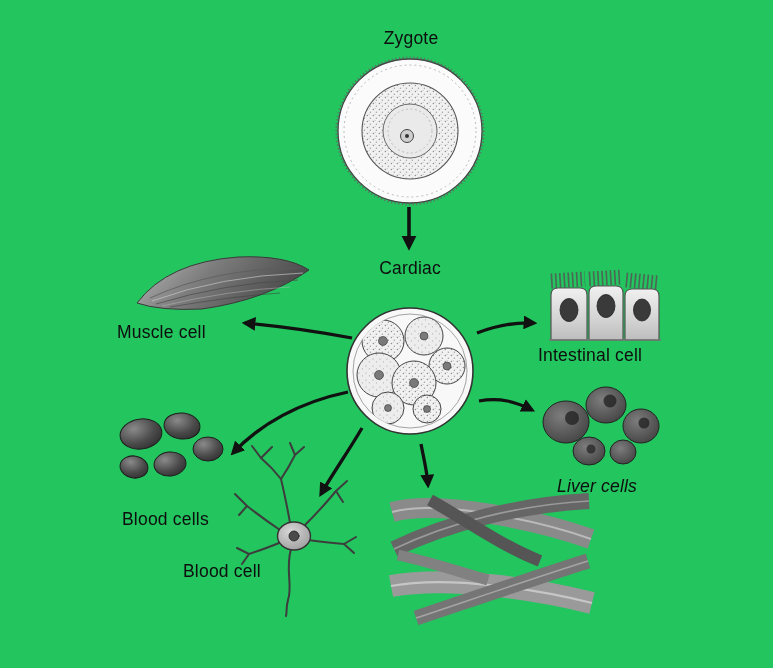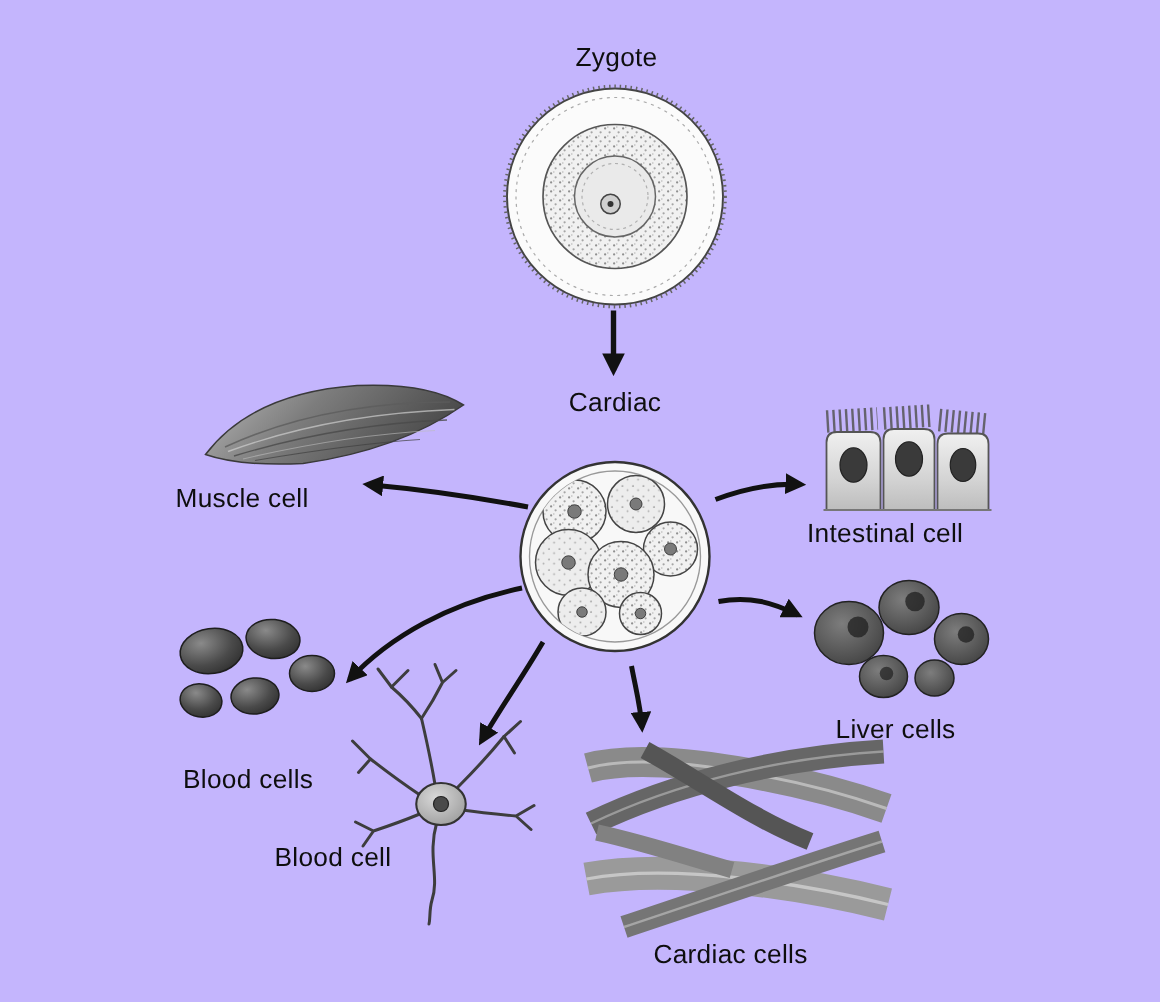--- a/index.html
+++ b/index.html
@@ -4,21 +4,21 @@
 <style>
   html, body {
     margin: 0;
     padding: 0;
     background: #ffffff;
   }
   #stage {
     position: relative;
     width: 773px;
     height: 668px;
-    background: #c4b5fd;
+    background: #22c55e;
     font-family: "Liberation Sans", sans-serif;
     overflow: hidden;
   }
   #diagram-svg {
     position: absolute;
     left: 0;
     top: 0;
   }
   .node-label {
     position: absolute;
@@ -214,17 +214,16 @@
   <div class="node-label centered" style="left:410px; top:258px;">Cardiac</div>
 
   <div class="node-label" style="left:117px; top:322px;">Muscle cell</div>
 
   <div class="node-label" style="left:538px; top:345px;">Intestinal cell</div>
 
   <div class="node-label" style="left:122px; top:509px;">Blood cells</div>
 
   <div class="node-label" style="left:183px; top:561px;">Blood cell</div>
 
-  <div class="node-label" style="left:557px; top:476px;">Liver cells</div>
-
-  <div class="node-label centered" style="left:487px; top:626px;">Cardiac cells</div>
+  <div class="node-label" style="left:557px; top:476px;font-style:italic;">Liver cells</div>
+
 
 </div>
 
 </body></html>

